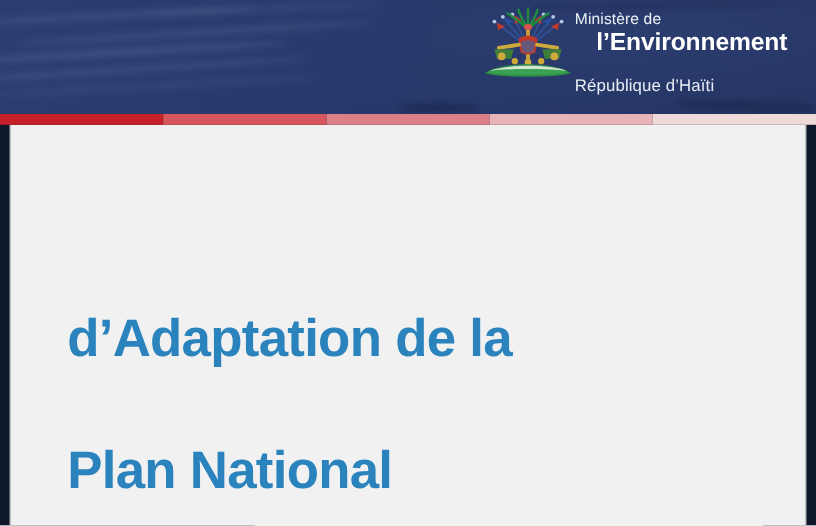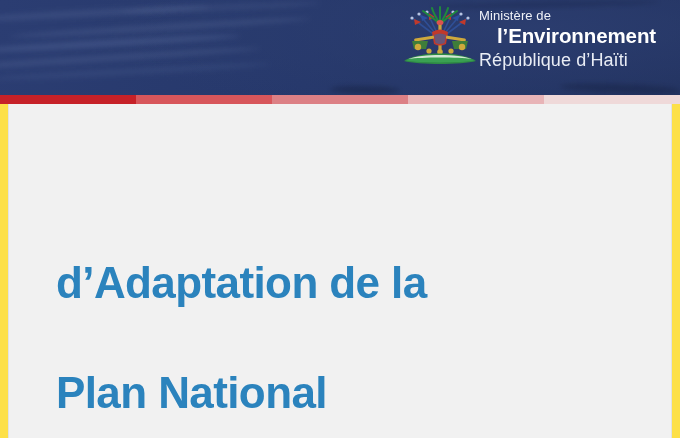--- a/index.html
+++ b/index.html
@@ -9,21 +9,21 @@
   }
   body {
     font-family: "Liberation Sans", sans-serif;
   }
 
   #page {
     position: relative;
     width: 680px;
     height: 438px;
     overflow: hidden;
-    background: #fde047;
+    background: #0f172a;
   }
 
   
   #sheet-edge-left,
   #sheet-edge-right {
     position: absolute;
     top: 104px;
     bottom: 0;
     width: 1px;
     background: #e2e2e2;
@@ -100,24 +100,24 @@
   }
   #ministry-line2 {
     font-size: 20.5px;
     font-weight: 700;
     letter-spacing: -.1px;
     margin-top: 1px;
     color: #ffffff;
     text-align: center;
   }
   #ministry-line3 {
-    font-size: 18px;
+    font-size: 14px;
     font-weight: 400;
     letter-spacing: .1px;
-    margin-top: 2px;
+    margin-top: 16px;
     color: #e9edf5;
   }
 
   
   #accent-stripe {
     position: absolute;
     left: 0;
     top: 95px;
     width: 680px;
     height: 9px;

